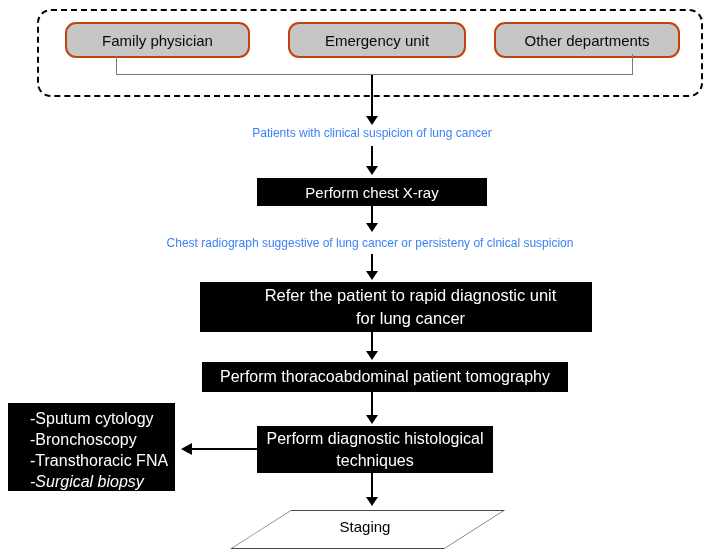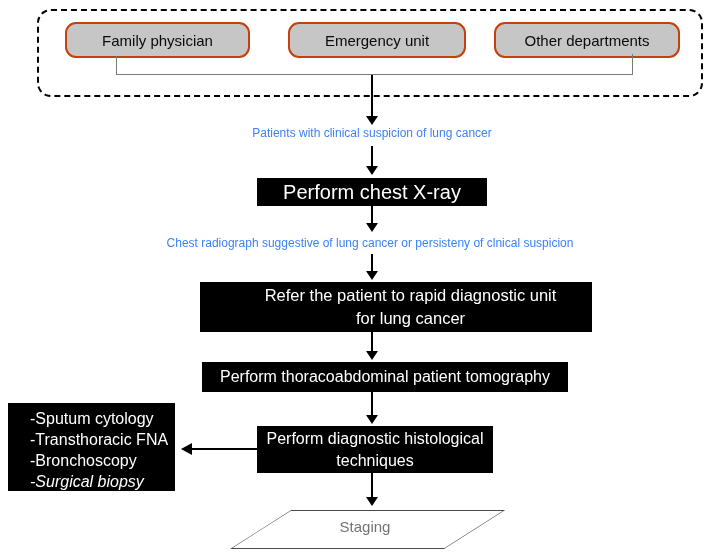--- a/index.html
+++ b/index.html
@@ -36,37 +36,37 @@
     border-top:6px solid transparent;border-bottom:6px solid transparent;
     border-right:11px solid #000;
   }
   
   .caption{font-size:12px;color:#3b82f6;text-align:center;white-space:nowrap;}
   
   .black-box{
     background:#000;color:#fff;text-align:center;
     display:flex;flex-direction:column;align-items:center;justify-content:center;
   }
-  .bb1{left:257px;top:178px;width:230px;height:28px;font-size:20px;}
+  .bb1{left:257px;top:178px;width:230px;height:28px;font-size:15px;}
   .bb2{left:200px;top:282px;width:363px;height:50px;font-size:16.5px;line-height:23px;padding-left:29px;}
   .bb3{left:202px;top:362px;width:366px;height:30px;font-size:16px;}
   .bb4{left:257px;top:426px;width:236px;height:47px;font-size:16px;line-height:22px;}
   
   .tech-box{
     left:8px;top:403px;width:167px;height:88px;background:#000;color:#fff;
     font-size:16px;line-height:21px;padding-top:5px;padding-left:22px;box-sizing:border-box;
   }
   .tech-box .italic{font-style:italic;}
   
   .para{
     left:230px;top:510px;width:212px;height:37px;background:#fff;
     border:1px solid #4a4a4a;
     transform:skewX(-57.5deg);transform-origin:0 100%;
   }
-  .staging-label{left:285px;top:518px;width:160px;text-align:center;font-size:15px;color:#737373;}
+  .staging-label{left:285px;top:518px;width:160px;text-align:center;font-size:15px;color:#000000;}
 </style>
 </head>
 <body>
 
 <div id="canvas">
 
   <div class="abs dashed-box"></div>
 
   <div class="abs gray-box gb-fp">
     <span>Family physician</span>
@@ -120,22 +120,22 @@
   <div class="abs black-box bb4">
     <span>Perform diagnostic histological</span>
     <span>techniques</span>
   </div>
 
   <div class="abs hline" style="left:192px;top:448px;width:65px;"></div>
   <div class="abs head-left" style="left:181px;top:443px;"></div>
 
   <div class="abs tech-box">
     <div>-Sputum cytology</div>
+    <div>-Bronchoscopy</div>
     <div>-Transthoracic FNA</div>
-    <div>-Bronchoscopy</div>
     <div class="italic">-Surgical biopsy</div>
   </div>
 
   <div class="abs vline" style="top:473px;height:24px;"></div>
   <div class="abs head-down" style="top:497px;"></div>
 
   <div class="abs para"></div>
   <div class="abs staging-label">Staging</div>
 
 </div>

